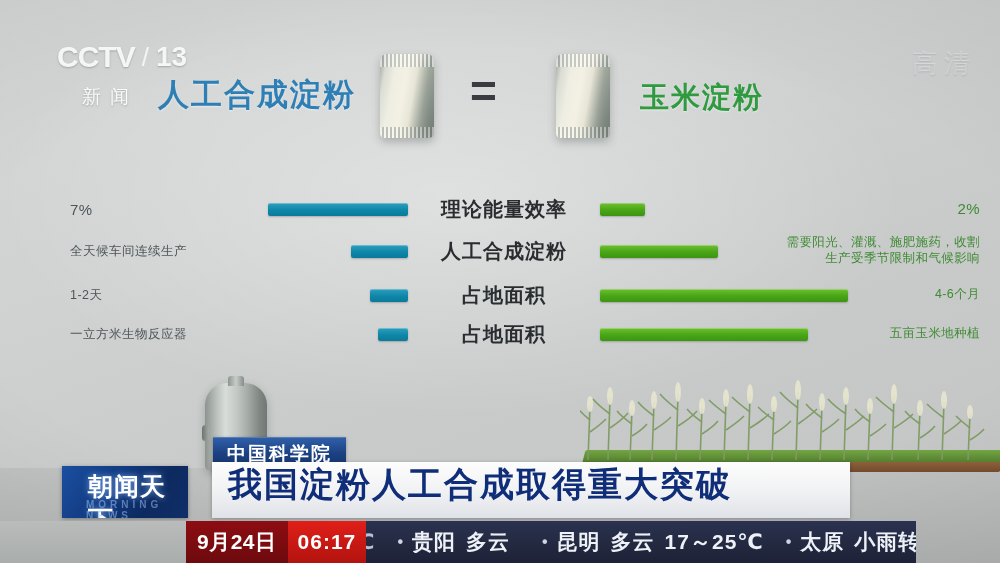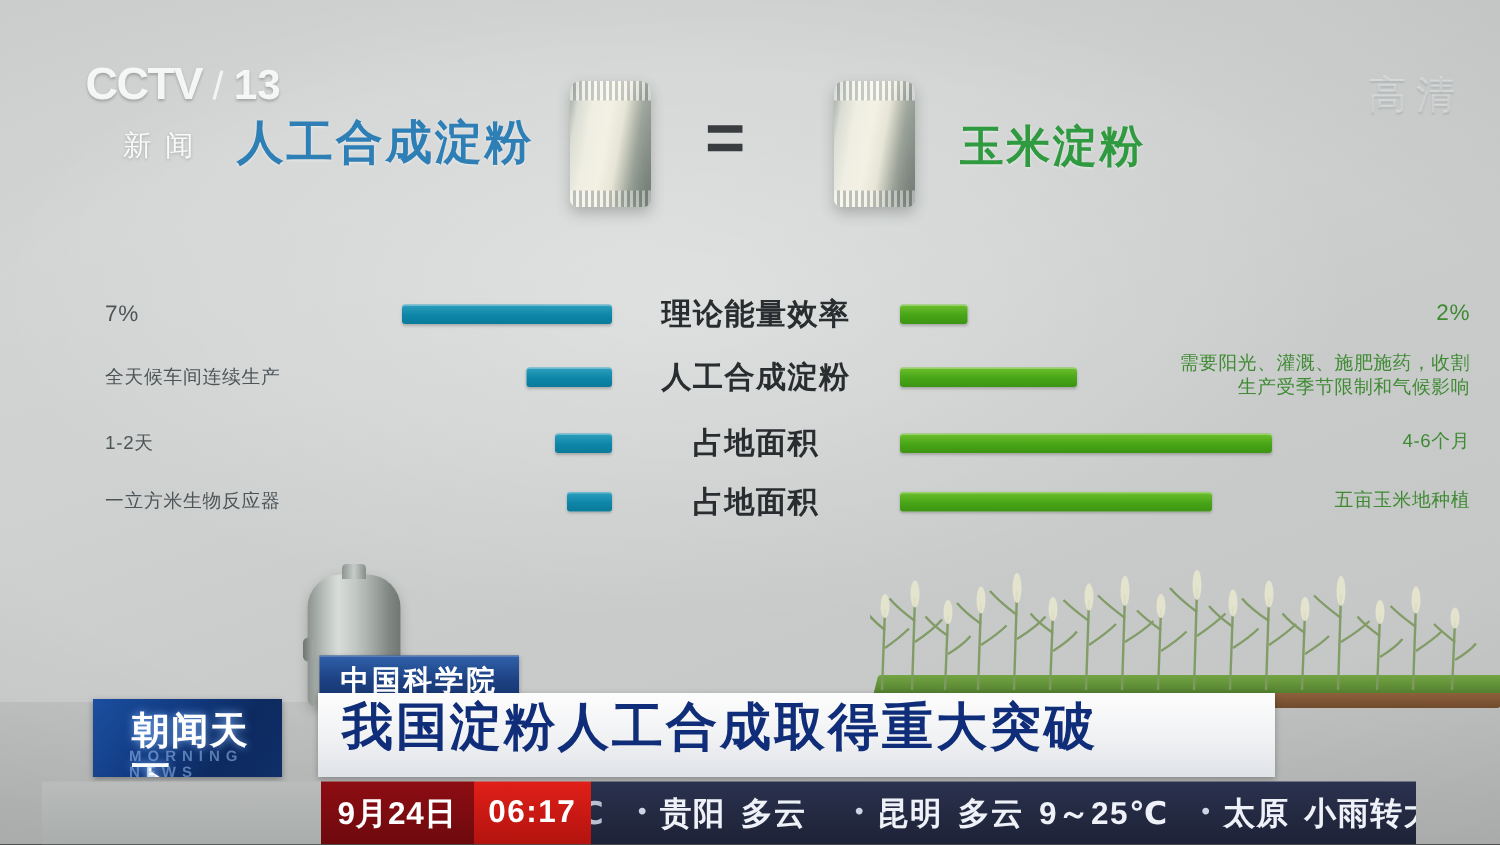--- a/index.html
+++ b/index.html
@@ -234,21 +234,21 @@
   }
   .headline span {
     padding-left: 16px;
     font-size: 34px; font-weight: bold; letter-spacing: 2px;
     color: #0f2d78;
   }
 
   
   .ticker {
     position: absolute; left: 0; bottom: 0; width: 916px; height: 42px;
-    display: flex; align-items: stretch; padding-left: 28px;
+    display: flex; align-items: stretch;
   }
   .ticker-pad {
     width: 186px;
     background: linear-gradient(180deg, #b9bcbb, #a9adac);
   }
   .ticker-date {
     display: flex; align-items: center; padding: 0 11px;
     background: linear-gradient(180deg, #8d0d12 0%, #6d0a0e 100%);
     color: #ffffff; font-size: 21px; font-weight: bold; letter-spacing: 0.5px;
   }
@@ -457,21 +457,21 @@
         </div>
         <div class="tk-item">
           <span class="tk-dot">•</span>
           <span class="tk-city">贵阳</span>
           <span class="tk-cond">多云</span>
         </div>
         <div class="tk-item">
           <span class="tk-dot">•</span>
           <span class="tk-city">昆明</span>
           <span class="tk-cond">多云</span>
-          <span class="tk-temp">9～25℃</span>
+          <span class="tk-temp">17～25℃</span>
         </div>
         <div class="tk-item">
           <span class="tk-dot">•</span>
           <span class="tk-city">太原</span>
           <span class="tk-cond">小雨转大雨</span>
 
         </div>
       </div>
     </div>
   </div>

